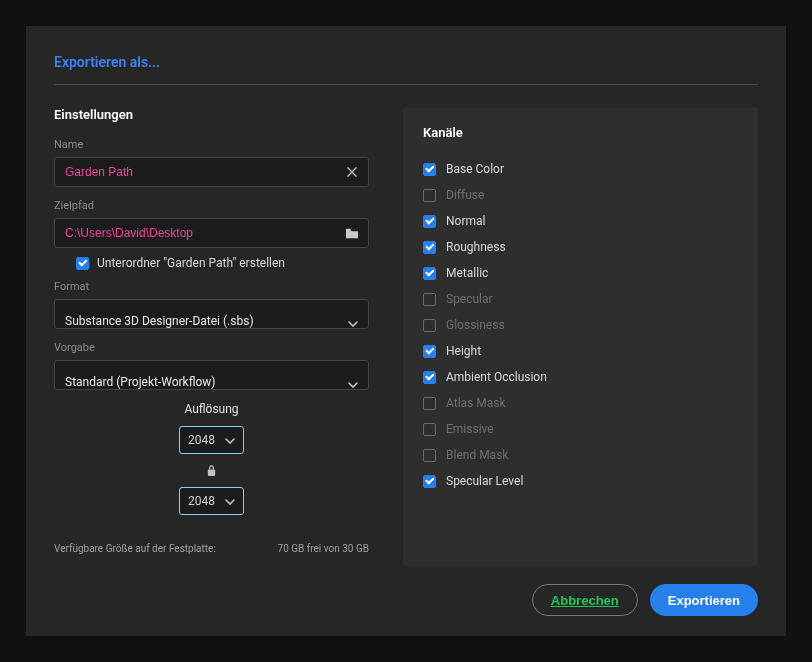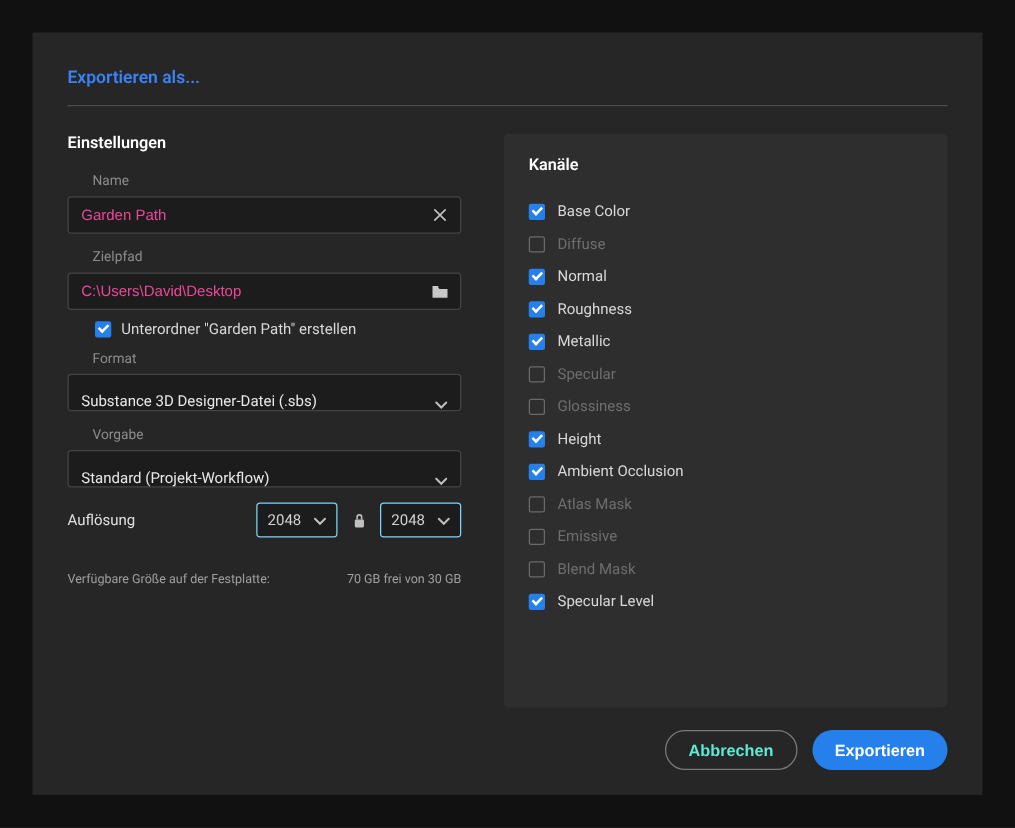--- a/index.html
+++ b/index.html
@@ -38,21 +38,20 @@
     font-size: 13px;
     font-weight: 600;
     color: #fff;
     margin-bottom: 16px;
   }
   .field-label {
     font-size: 11px;
     color: #8c8c8c;
     margin-bottom: 6px;
     display: block;
-    margin-left: 20px;
   }
   .input-wrap {
     background: #1c1c1c;
     border: 1px solid #444;
     border-radius: 3px;
     height: 30px;
     display: flex;
     align-items: center;
     padding: 0 8px 0 10px;
     margin-bottom: 12px;
@@ -107,20 +106,21 @@
     width: 3px; height: 6px;
     border: solid #fff;
     border-width: 0 2px 2px 0;
     transform: rotate(45deg) translate(-0.5px,-1px);
   }
   .res-row {
     display: flex;
     align-items: center;
     gap: 10px;
     margin-bottom: 12px;
+    flex-direction: column;
   }
   .res-label { color:#e0e0e0; flex:1; font-size:12px;}
   .res-select {
     background: #1c1c1c;
     border: 1px solid #7dd3fc;
     border-radius: 3px;
     height: 28px;
     display: flex;
     align-items: center;
     padding: 0 8px;
@@ -163,21 +163,22 @@
     font-size: 13px;
     font-weight: 600;
     display: inline-flex;
     align-items: center;
     cursor: pointer;
     border: none;
   }
   .btn-secondary {
     background: transparent;
     border: 1.5px solid #7a7a7a;
-    color: #5eead4;
+    color: #22c55e;
+    text-decoration: underline;
   }
   .btn-primary {
     background: #2680eb;
     color: #fff;
   }
 </style>
 </head>
 <body>
 
 <div class="dialog">

